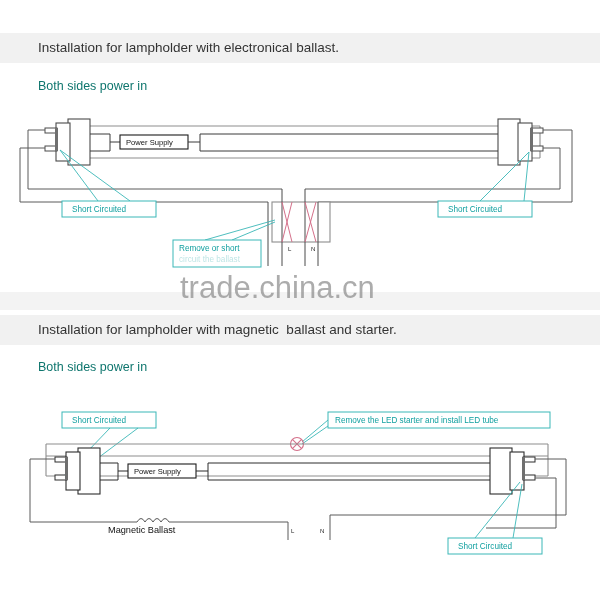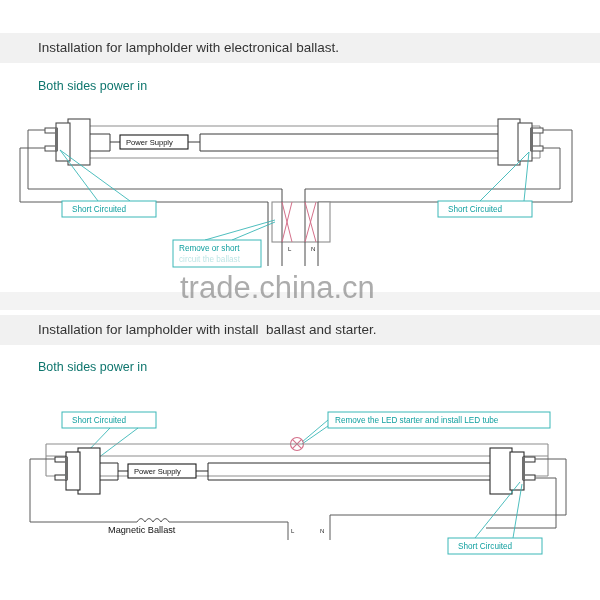--- a/index.html
+++ b/index.html
@@ -214,21 +214,21 @@
     </div>
 
   </div>
 
   <div class="wm-band"></div>
   <div class="watermark">trade.china.cn</div>
 
   <div class="section">
 
     <div class="header-band" style="top:315px;"></div>
-    <div class="header-title" style="top:315px;">Installation for lampholder with install  ballast and starter.</div>
+    <div class="header-title" style="top:315px;">Installation for lampholder with magnetic  ballast and starter.</div>
     <div class="subtitle" style="top:360px;">Both sides power in</div>
 
     <div class="diagram" style="top:400px;">
       <svg width="600" height="195" viewBox="0 0 600 195" xmlns="http://www.w3.org/2000/svg">
 
         <g>
           <rect x="62" y="12" width="94" height="16" fill="#ffffff" stroke="#3ab7b7" stroke-width="1"></rect>
           <text class="callout-text" x="72" y="23">Short Circuited</text>
           <line x1="110" y1="28" x2="62" y2="78" stroke="#3ab7b7" stroke-width="0.9"></line>
           <line x1="138" y1="28" x2="66" y2="82" stroke="#3ab7b7" stroke-width="0.9"></line>

